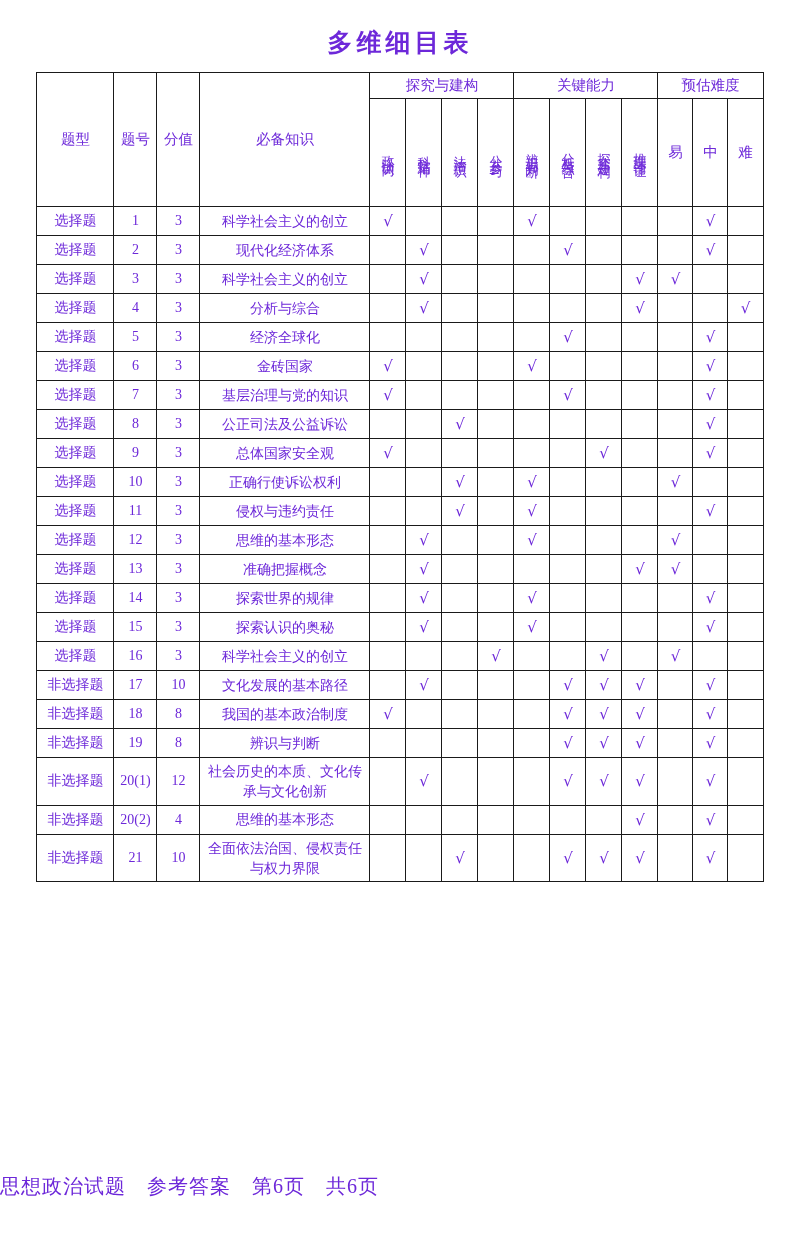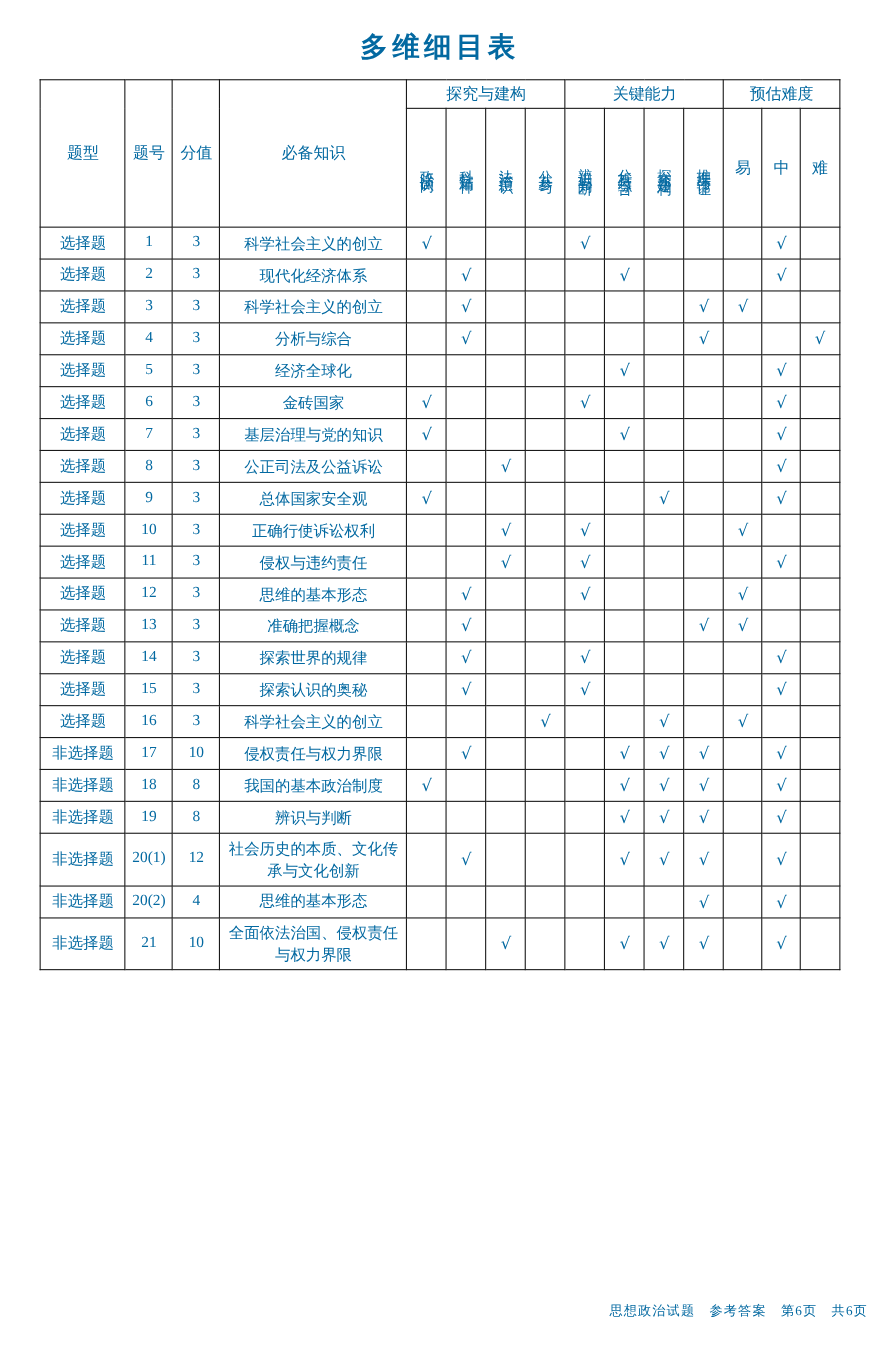--- a/index.html
+++ b/index.html
@@ -3,21 +3,21 @@
 <meta charset="utf-8">
 <style>
   * { margin: 0; padding: 0; box-sizing: border-box; }
   html, body { background: #ffffff; }
   .page {
     position: relative;
     width: 800px;
     height: 1244px;
     margin: 0 auto;
     background: #ffffff;
-    color: #0369a1;
+    color: #6d28d9;
     font-family: "Liberation Serif", serif;
     overflow: hidden;
   }
   .title {
     padding-top: 26px;
     text-align: center;
     font-family: "Liberation Sans", sans-serif;
     font-weight: bold;
     font-size: 25px;
     letter-spacing: 4px;
@@ -62,22 +62,22 @@
   }
   .c-mark {
     font-family: "DejaVu Sans", sans-serif;
     font-size: 15px;
   }
   .footer {
     position: absolute;
     left: 0;
     right: 11px;
     bottom: 44px;
-    text-align: right;
-    font-size: 12px;
+    text-align: left;
+    font-size: 20px;
     font-family: "Liberation Serif", serif;
     letter-spacing: 1px;
   }
 </style>
 </head>
 <body>
 
 <div class="page">
 
   <div class="title">多维细目表</div>
@@ -385,21 +385,21 @@
           <td class="c-mark">√</td>
           <td class="c-mark"></td>
           <td class="c-mark">√</td>
           <td class="c-mark"></td>
           <td class="c-mark"></td>
         </tr>
         <tr>
           <td class="c-type">非选择题</td>
           <td class="c-no">17</td>
           <td class="c-no">10</td>
-          <td class="c-knowledge">侵权责任与权力界限</td>
+          <td class="c-knowledge">文化发展的基本路径</td>
           <td class="c-mark"></td>
           <td class="c-mark">√</td>
           <td class="c-mark"></td>
           <td class="c-mark"></td>
           <td class="c-mark"></td>
           <td class="c-mark">√</td>
           <td class="c-mark">√</td>
           <td class="c-mark">√</td>
           <td class="c-mark"></td>
           <td class="c-mark">√</td>

